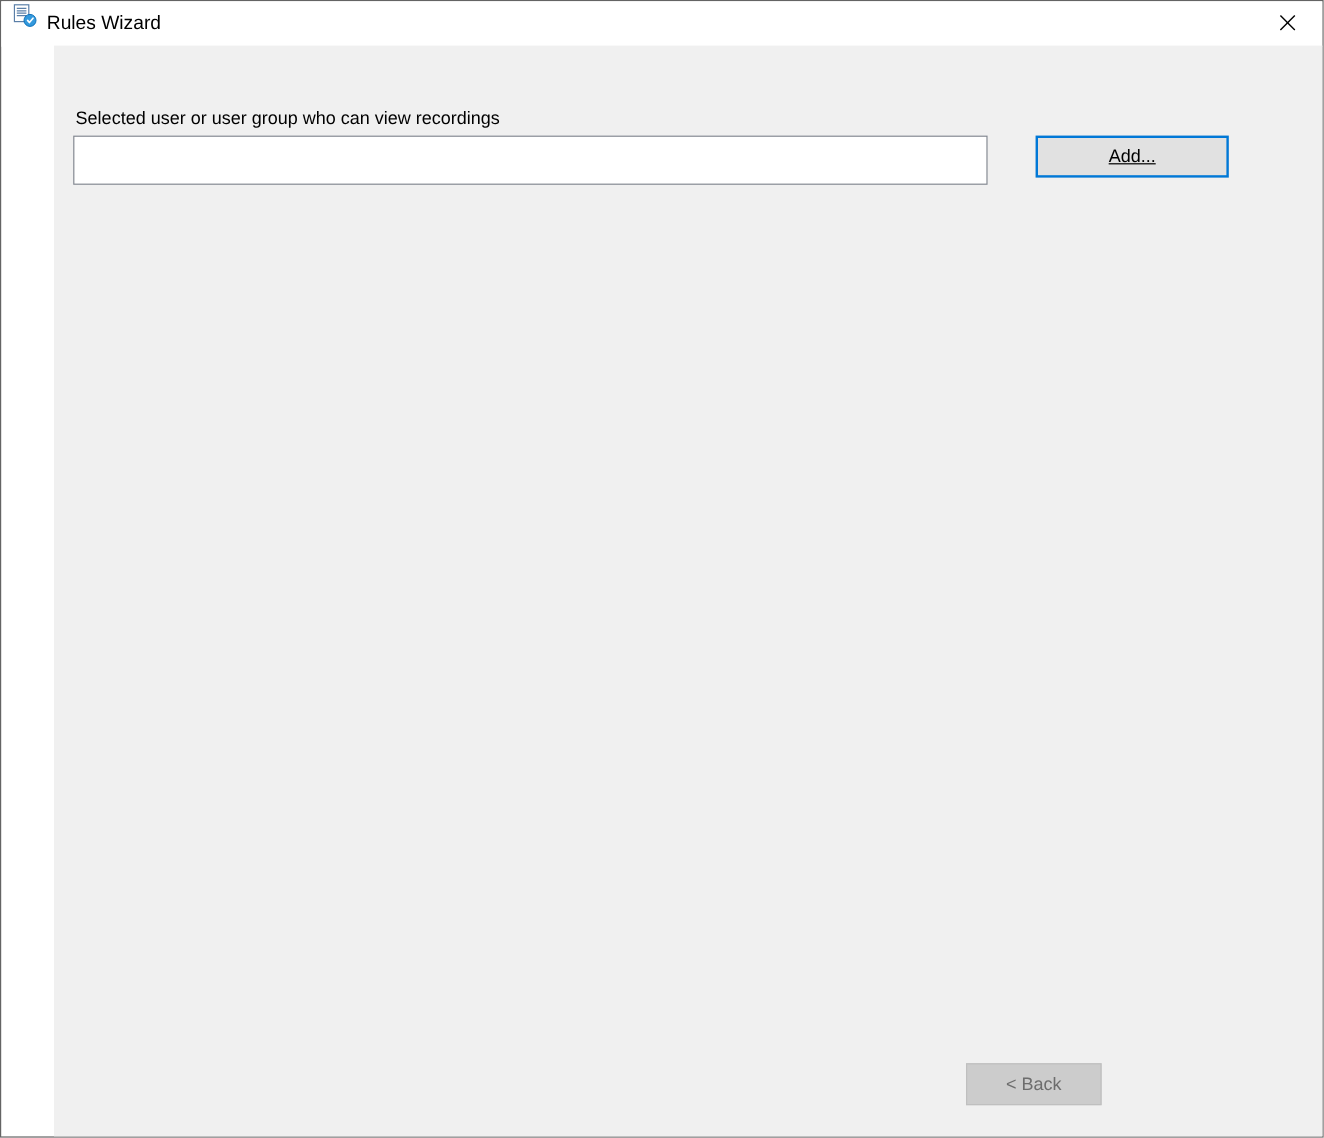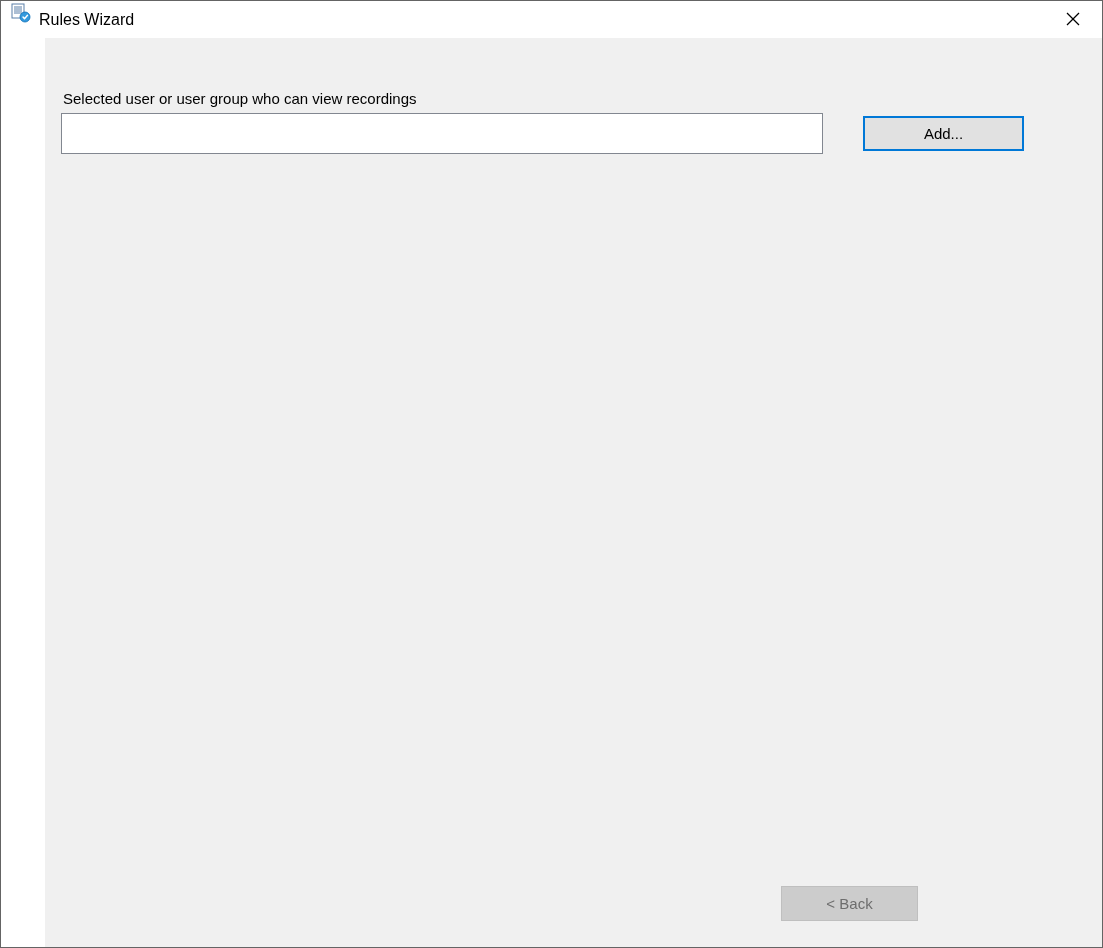--- a/index.html
+++ b/index.html
@@ -61,22 +61,23 @@
       margin-left: 44px;
     }
     .field-label {
       font-size: 15px;
       color: #000000;
       margin-bottom: 6px;
       margin-left: 2px;
     }
     .field-row {
       display: flex;
-      align-items: center;
+      align-items: flex-start;
       gap: 40px;
+      text-decoration: underline;
     }
     .user-list-input {
       width: 762px;
       height: 41px;
       background: #ffffff;
       border: 1px solid #828790;
       font-size: 15px;
       padding: 4px 6px;
       color: #000000;
       outline: none;
@@ -97,21 +98,21 @@
       left: 16px;
       right: 16px;
       display: flex;
       align-items: center;
       gap: 14px;
     }
     .spacer {
       flex: 1;
     }
     .wiz-button {
-      width: 137px;
+      width: 113px;
       height: 35px;
       background: #e1e1e1;
       border: 1px solid #adadad;
       font-size: 15px;
       color: #000000;
       cursor: pointer;
       font-family: inherit;
     }
     .wiz-button.disabled {
       background: #cccccc;

